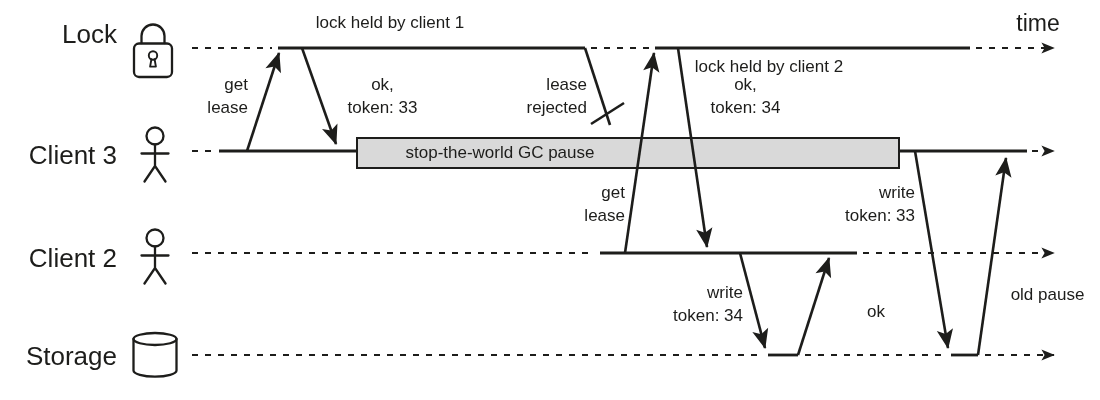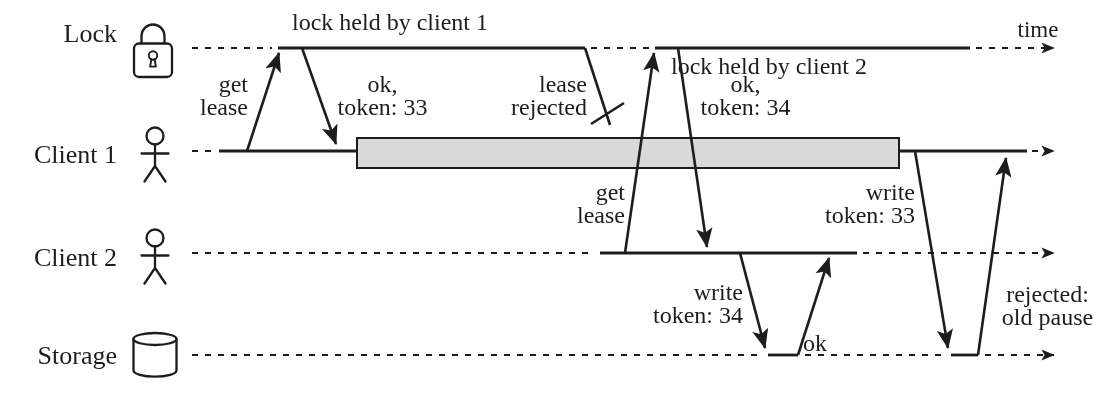--- a/index.html
+++ b/index.html
@@ -1,29 +1,29 @@
 <!DOCTYPE html>
 <html><head>
 <meta charset="utf-8">
 <style>
   html,body{margin:0;padding:0;background:#ffffff;}
   .stage{
     position:relative;width:1100px;height:400px;background:#ffffff;overflow:hidden;
-    font-family:Liberation Serif, serif;color:var(--ink);
+    font-family:Liberation Sans, sans-serif;color:var(--ink);
     --ink:#1d1d1b; --gc:#d9d9d9;
   }
   .stage svg{position:absolute;left:0;top:0;}
   .tl-dash{stroke:var(--ink);stroke-width:2;stroke-dasharray:6 7;fill:none;}
   .tl-solid{stroke:var(--ink);stroke-width:2.8;fill:none;}
   .msg{stroke:var(--ink);stroke-width:2.6;fill:none;}
   .icon{stroke:var(--ink);stroke-width:2.3;fill:none;stroke-linecap:round;stroke-linejoin:round;}
   .kh{stroke-width:1.9;}
   .mfill{fill:var(--ink);}
   .gcbox{fill:var(--gc);stroke:var(--ink);stroke-width:2;}
-  .lbl{position:absolute;font-size:24px;line-height:23px;}
+  .lbl{position:absolute;font-size:17px;line-height:23px;}
   .lbl span{display:block;}
   .row-label{position:absolute;font-size:26px;line-height:30px;}
   .row-label span{display:block;}
   .ta-r{text-align:right;} .ta-c{text-align:center;} .ta-l{text-align:center;}
   .time-label{font-size:23px;}
 </style>
 </head>
 <body>
 
 <div class="stage" style="--ink: #1d1d1b; --gc: #d9d9d9; background: rgb(255, 255, 255);">
@@ -97,33 +97,34 @@
     <g>
       <ellipse class="icon" cx="155" cy="339" rx="21.5" ry="6"></ellipse>
       <path class="icon" d="M133.5,339 V370.5 a21.5,6.2 0 0 0 43,0 V339"></path>
     </g>
   </svg>
 
   <div class="row-label ta-r" style="left:15px;top:19px;width:102px;">
     <span>Lock</span>
   </div>
   <div class="row-label ta-r" style="left:15px;top:140px;width:102px;">
-    <span>Client 1</span>
+    <span>Client 3</span>
   </div>
   <div class="row-label ta-r" style="left:15px;top:243px;width:102px;">
     <span>Client 2</span>
   </div>
   <div class="row-label ta-r" style="left:15px;top:341px;width:102px;">
     <span>Storage</span>
   </div>
 
   <div class="lbl ta-c" style="left:280px;top:11px;width:220px;">lock held by client 1</div>
   <div class="lbl ta-c" style="left:659px;top:11px;width:220px;margin-top:44px;">lock held by client 2</div>
-  <div class="lbl ta-c time-label" style="left:1008px;top:18px;width:60px;">time</div>
+  <div class="lbl ta-c time-label" style="left:1008px;top:12px;width:60px;">time</div>
 
+  <div class="lbl ta-c" style="left:370px;top:141px;width:260px;">stop-the-world GC pause</div>
 
   <div class="lbl ta-r" style="left:168px;top:73px;width:80px;">
     <span>get</span>
     <span>lease</span>
   </div>
   <div class="lbl ta-l" style="left:335px;top:73px;width:95px;">
     <span>ok,</span>
     <span>token: 33</span>
   </div>
   <div class="lbl ta-r" style="left:487px;top:73px;width:100px;">
@@ -135,25 +136,24 @@
     <span>lease</span>
   </div>
   <div class="lbl ta-l" style="left:698px;top:73px;width:95px;">
     <span>ok,</span>
     <span>token: 34</span>
   </div>
   <div class="lbl ta-r" style="left:643px;top:281px;width:100px;">
     <span>write</span>
     <span>token: 34</span>
   </div>
-  <div class="lbl ta-l" style="left:795px;top:300px;width:40px;margin-top:32px;">
+  <div class="lbl ta-l" style="left:856px;top:300px;width:40px;">
     <span>ok</span>
   </div>
   <div class="lbl ta-r" style="left:815px;top:181px;width:100px;">
     <span>write</span>
     <span>token: 33</span>
   </div>
   <div class="lbl ta-l" style="left:1000px;top:283px;width:95px;">
-    <span>rejected:</span>
     <span>old pause</span>
   </div>
 
 </div>
 
 </body></html>

